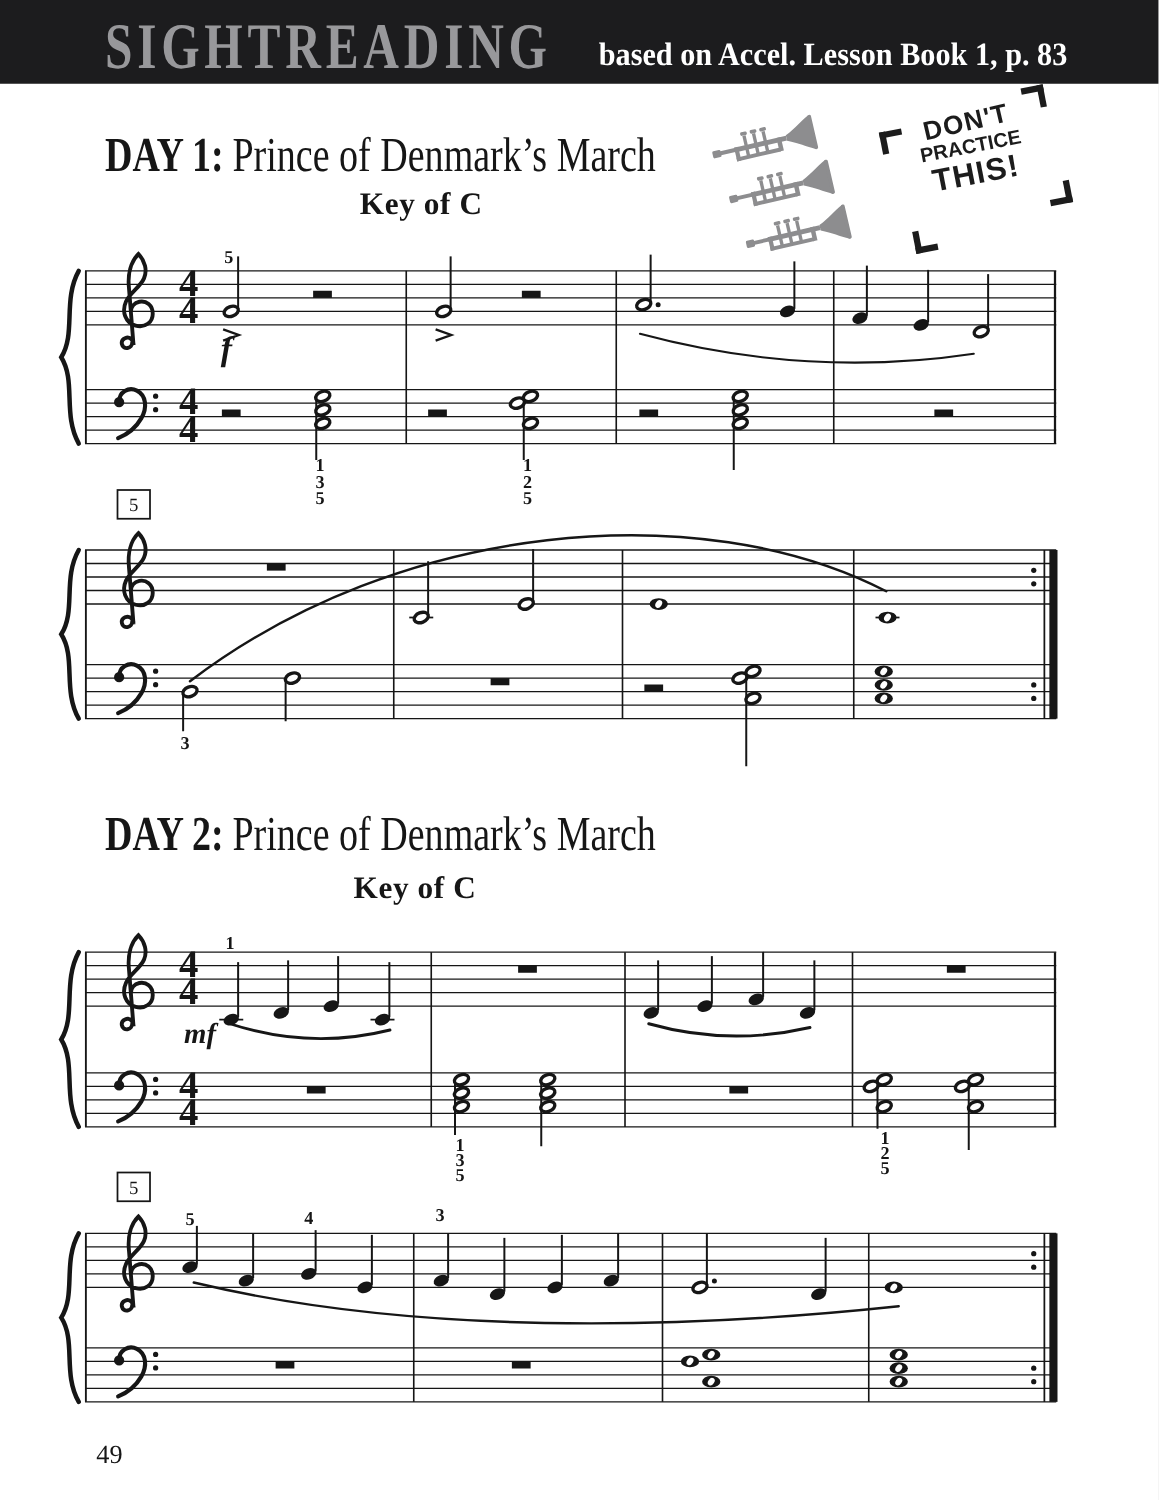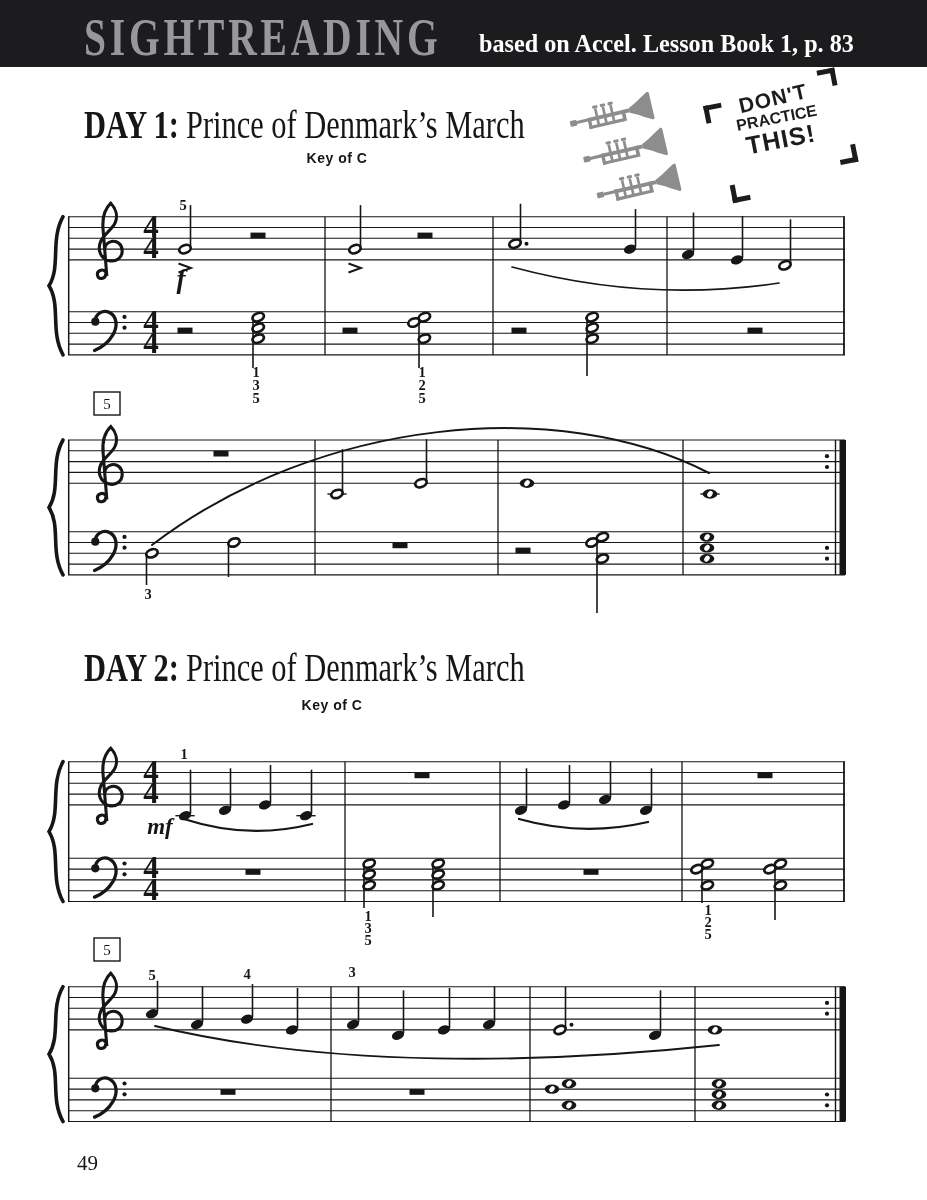--- a/index.html
+++ b/index.html
@@ -9,21 +9,21 @@
   .header-bar{left:0;top:0;width:927px;height:67px;background:#1c1c1e;}
   .series{left:84px;top:12px;font-weight:700;font-size:52px;line-height:1;color:#98989b;
           letter-spacing:5px;transform:scaleX(.76);transform-origin:0 0;white-space:nowrap;
           font-family:"Liberation Serif",serif;}
   .source{left:479px;top:31px;font-weight:700;font-size:26px;line-height:1;color:#ffffff;
           transform:scaleX(.93);transform-origin:0 0;white-space:nowrap;}
   .day-title{font-size:39px;line-height:1;white-space:nowrap;transform:scaleX(.78);
              transform-origin:0 0;}
   .day-label{font-weight:700;}
   .day-sub{font-weight:400;margin-left:9px;}
-  .key-label{font-family:Liberation Sans, sans-serif;font-weight:700;font-size:14px;
+  .key-label{font-family:Liberation Serif, serif;font-weight:700;font-size:25px;
              width:160px;text-align:center;letter-spacing:.5px;}
   .page-num{left:77px;top:1151px;font-size:21px;}
   
   .stamp{left:712px;top:86px;width:136px;height:98px;transform:rotate(-11deg);
          font-family:"Liberation Sans",sans-serif;font-weight:700;color:#1c1c1c;
          text-align:center;}
   .stamp .l1{font-size:21px;letter-spacing:1px;transform:rotate(-2deg);}
   .stamp .l2{font-size:16px;margin-top:-1px;}
   .stamp .l3{font-size:25px;margin-top:-2px;letter-spacing:1px;}
   .br{position:absolute;width:13px;height:13px;}

